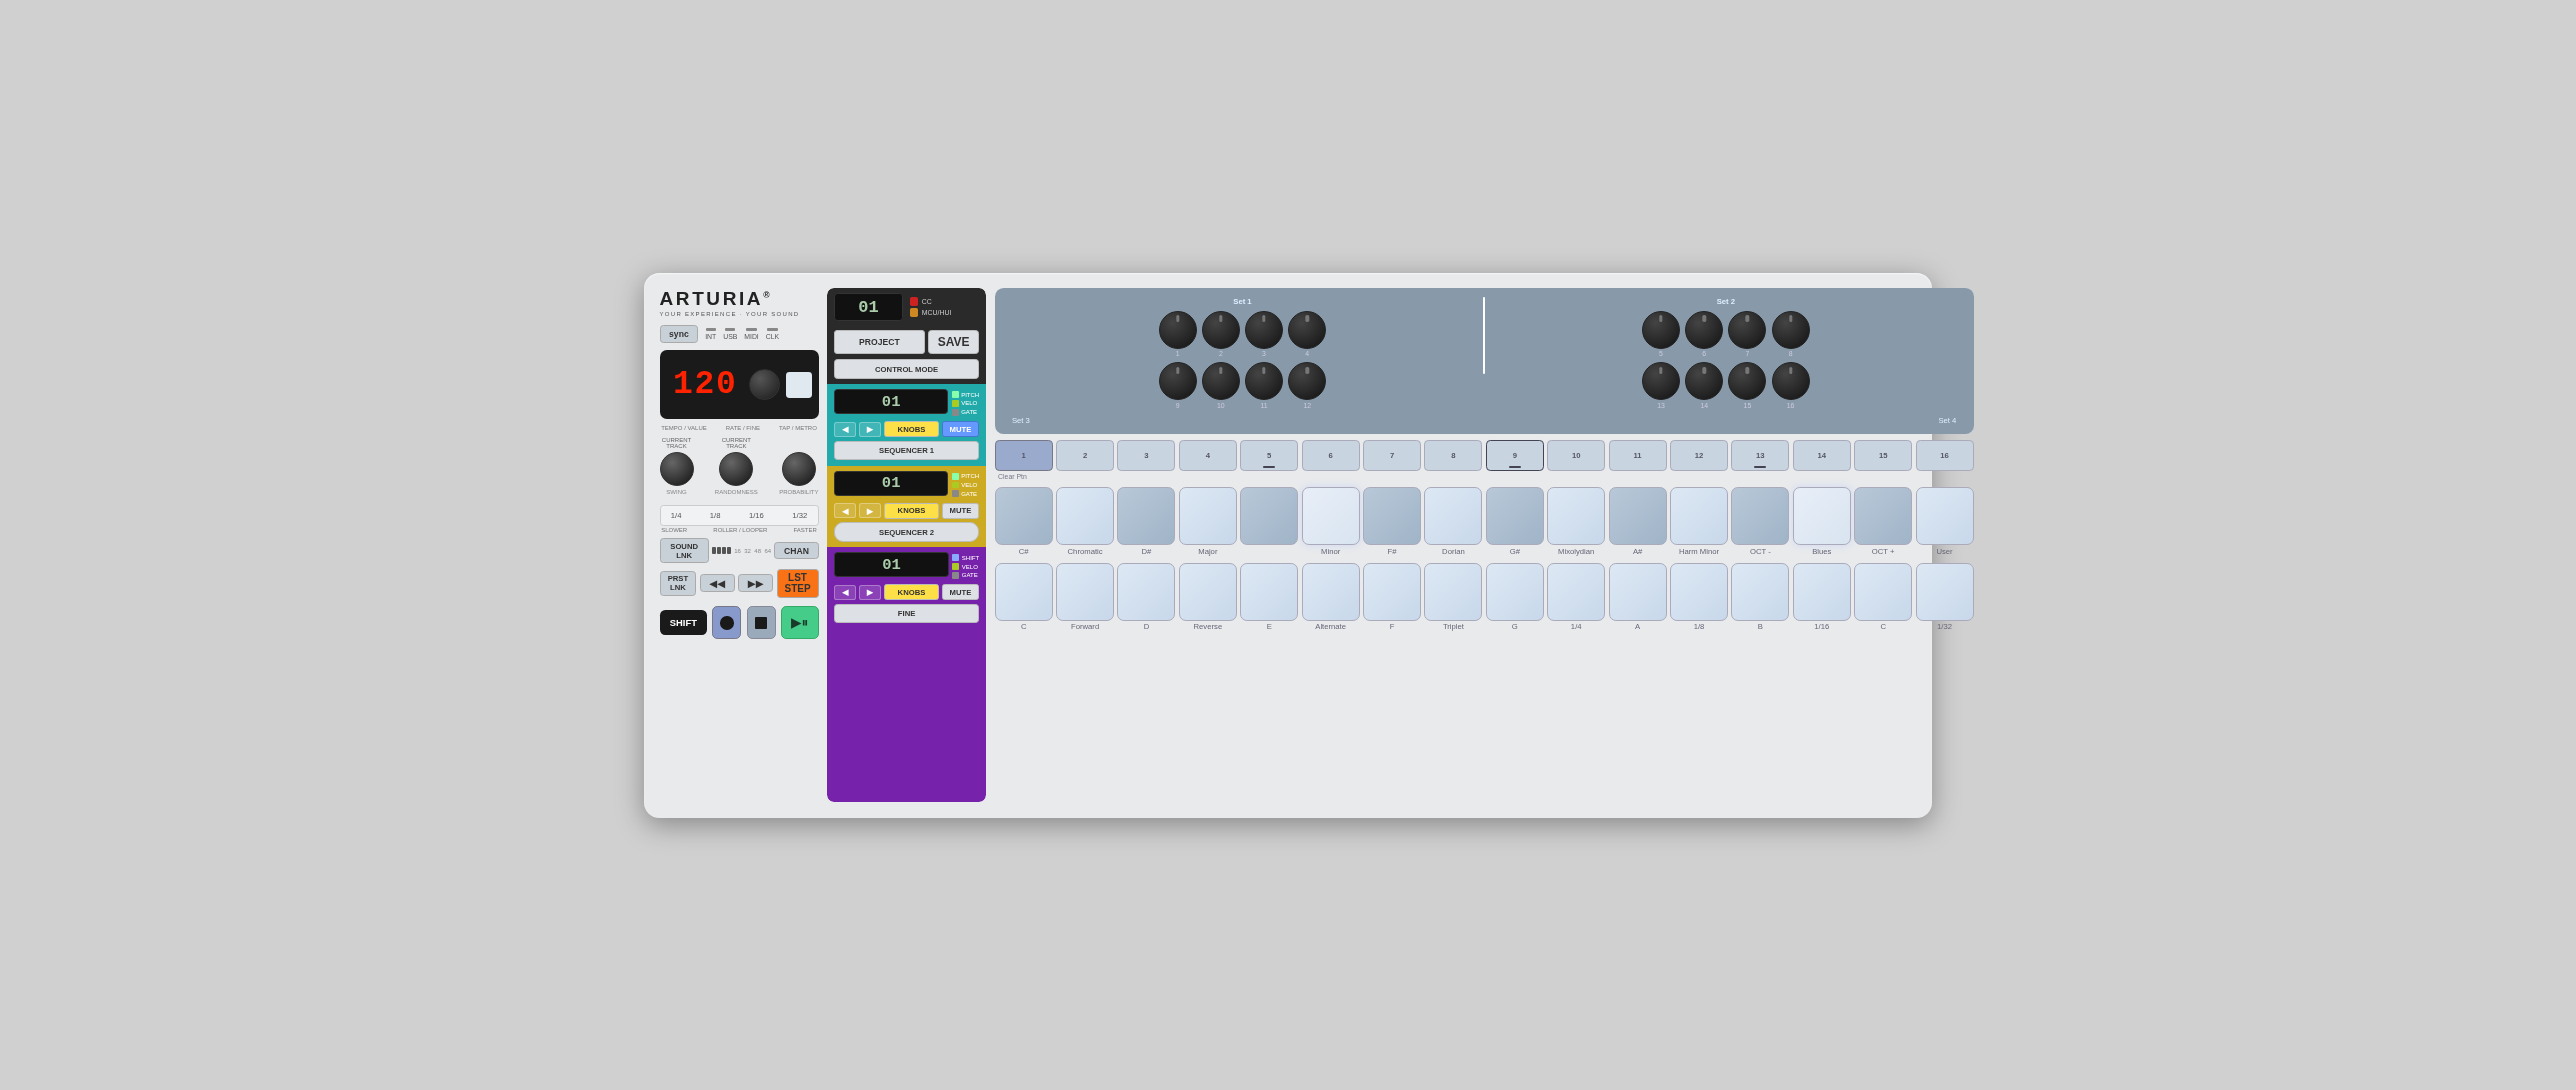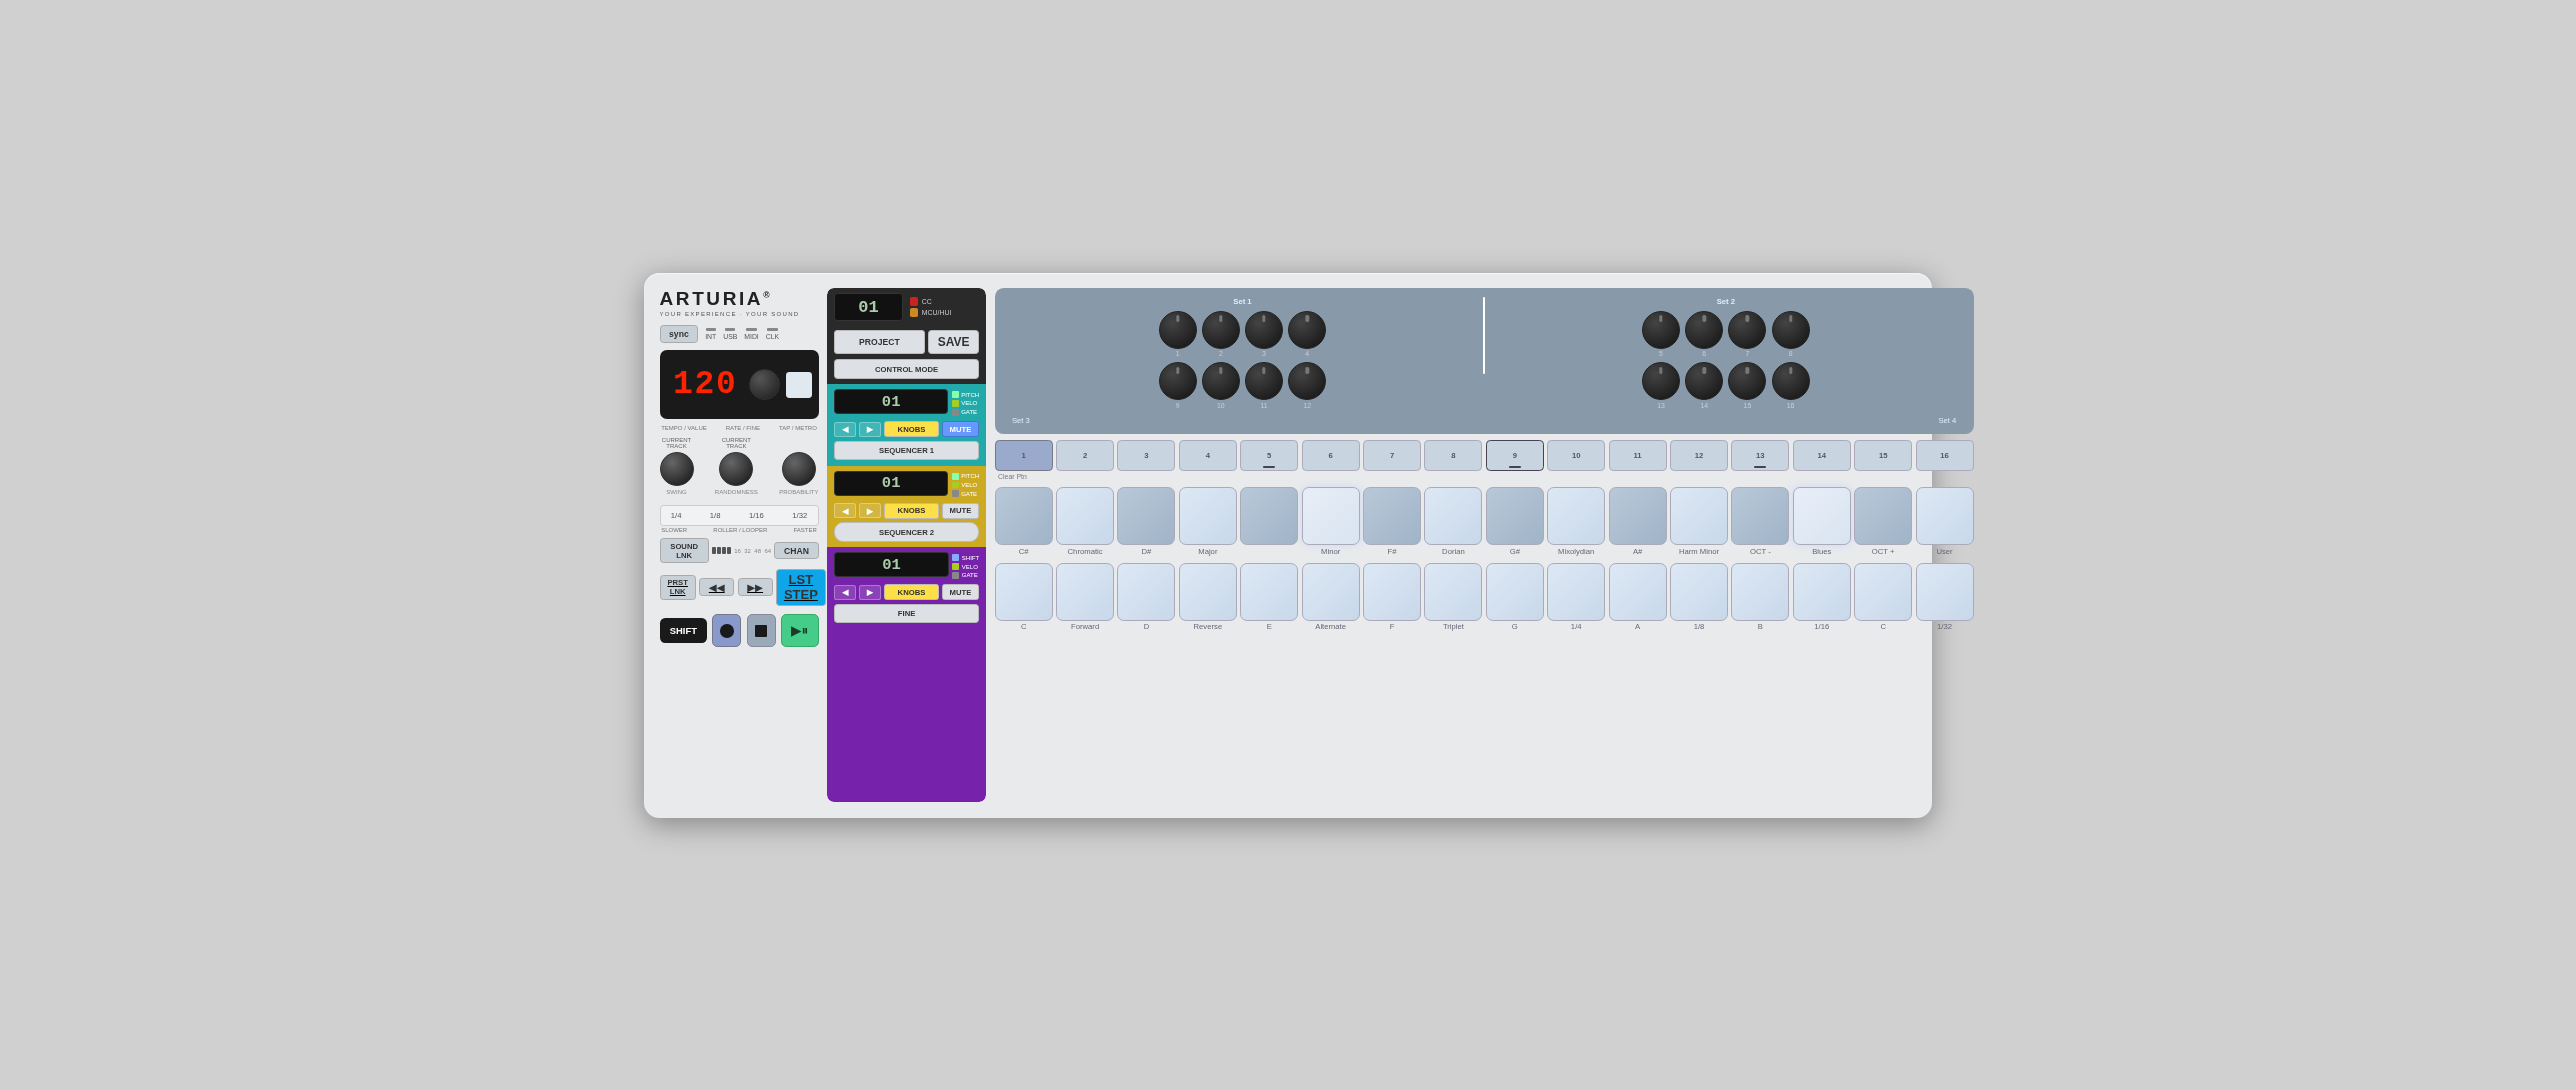--- a/index.html
+++ b/index.html
@@ -209,37 +209,36 @@
       font-size: 8.6px;
       font-weight: bold;
       color: #333;
       cursor: pointer;
     }
 
     .nav-row {
       display: flex;
       gap: 3.4px;
       align-items: center;
-      text-decoration: underline;
     }
     .btn-nav {
       background: #c8d0d8;
       border: 0.9px solid #aaa;
       border-radius: 3.4px;
       padding: 1.7px 8.6px;
       font-size: 10.3px;
       color: #333;
       cursor: pointer;
     }
     .btn-lstep {
-      background: #0ea5e9;
+      background: #f97316;
       border: 0.9px solid #aaa;
       border-radius: 3.4px;
       padding: 2.6px 6.9px;
-      font-size: 13px;
+      font-size: 10px;
       font-weight: bold;
       color: #333;
       cursor: pointer;
     }
 
     .transport-row {
       display: flex;
       gap: 5.2px;
       align-items: center;
       margin-top: 3.4px;

